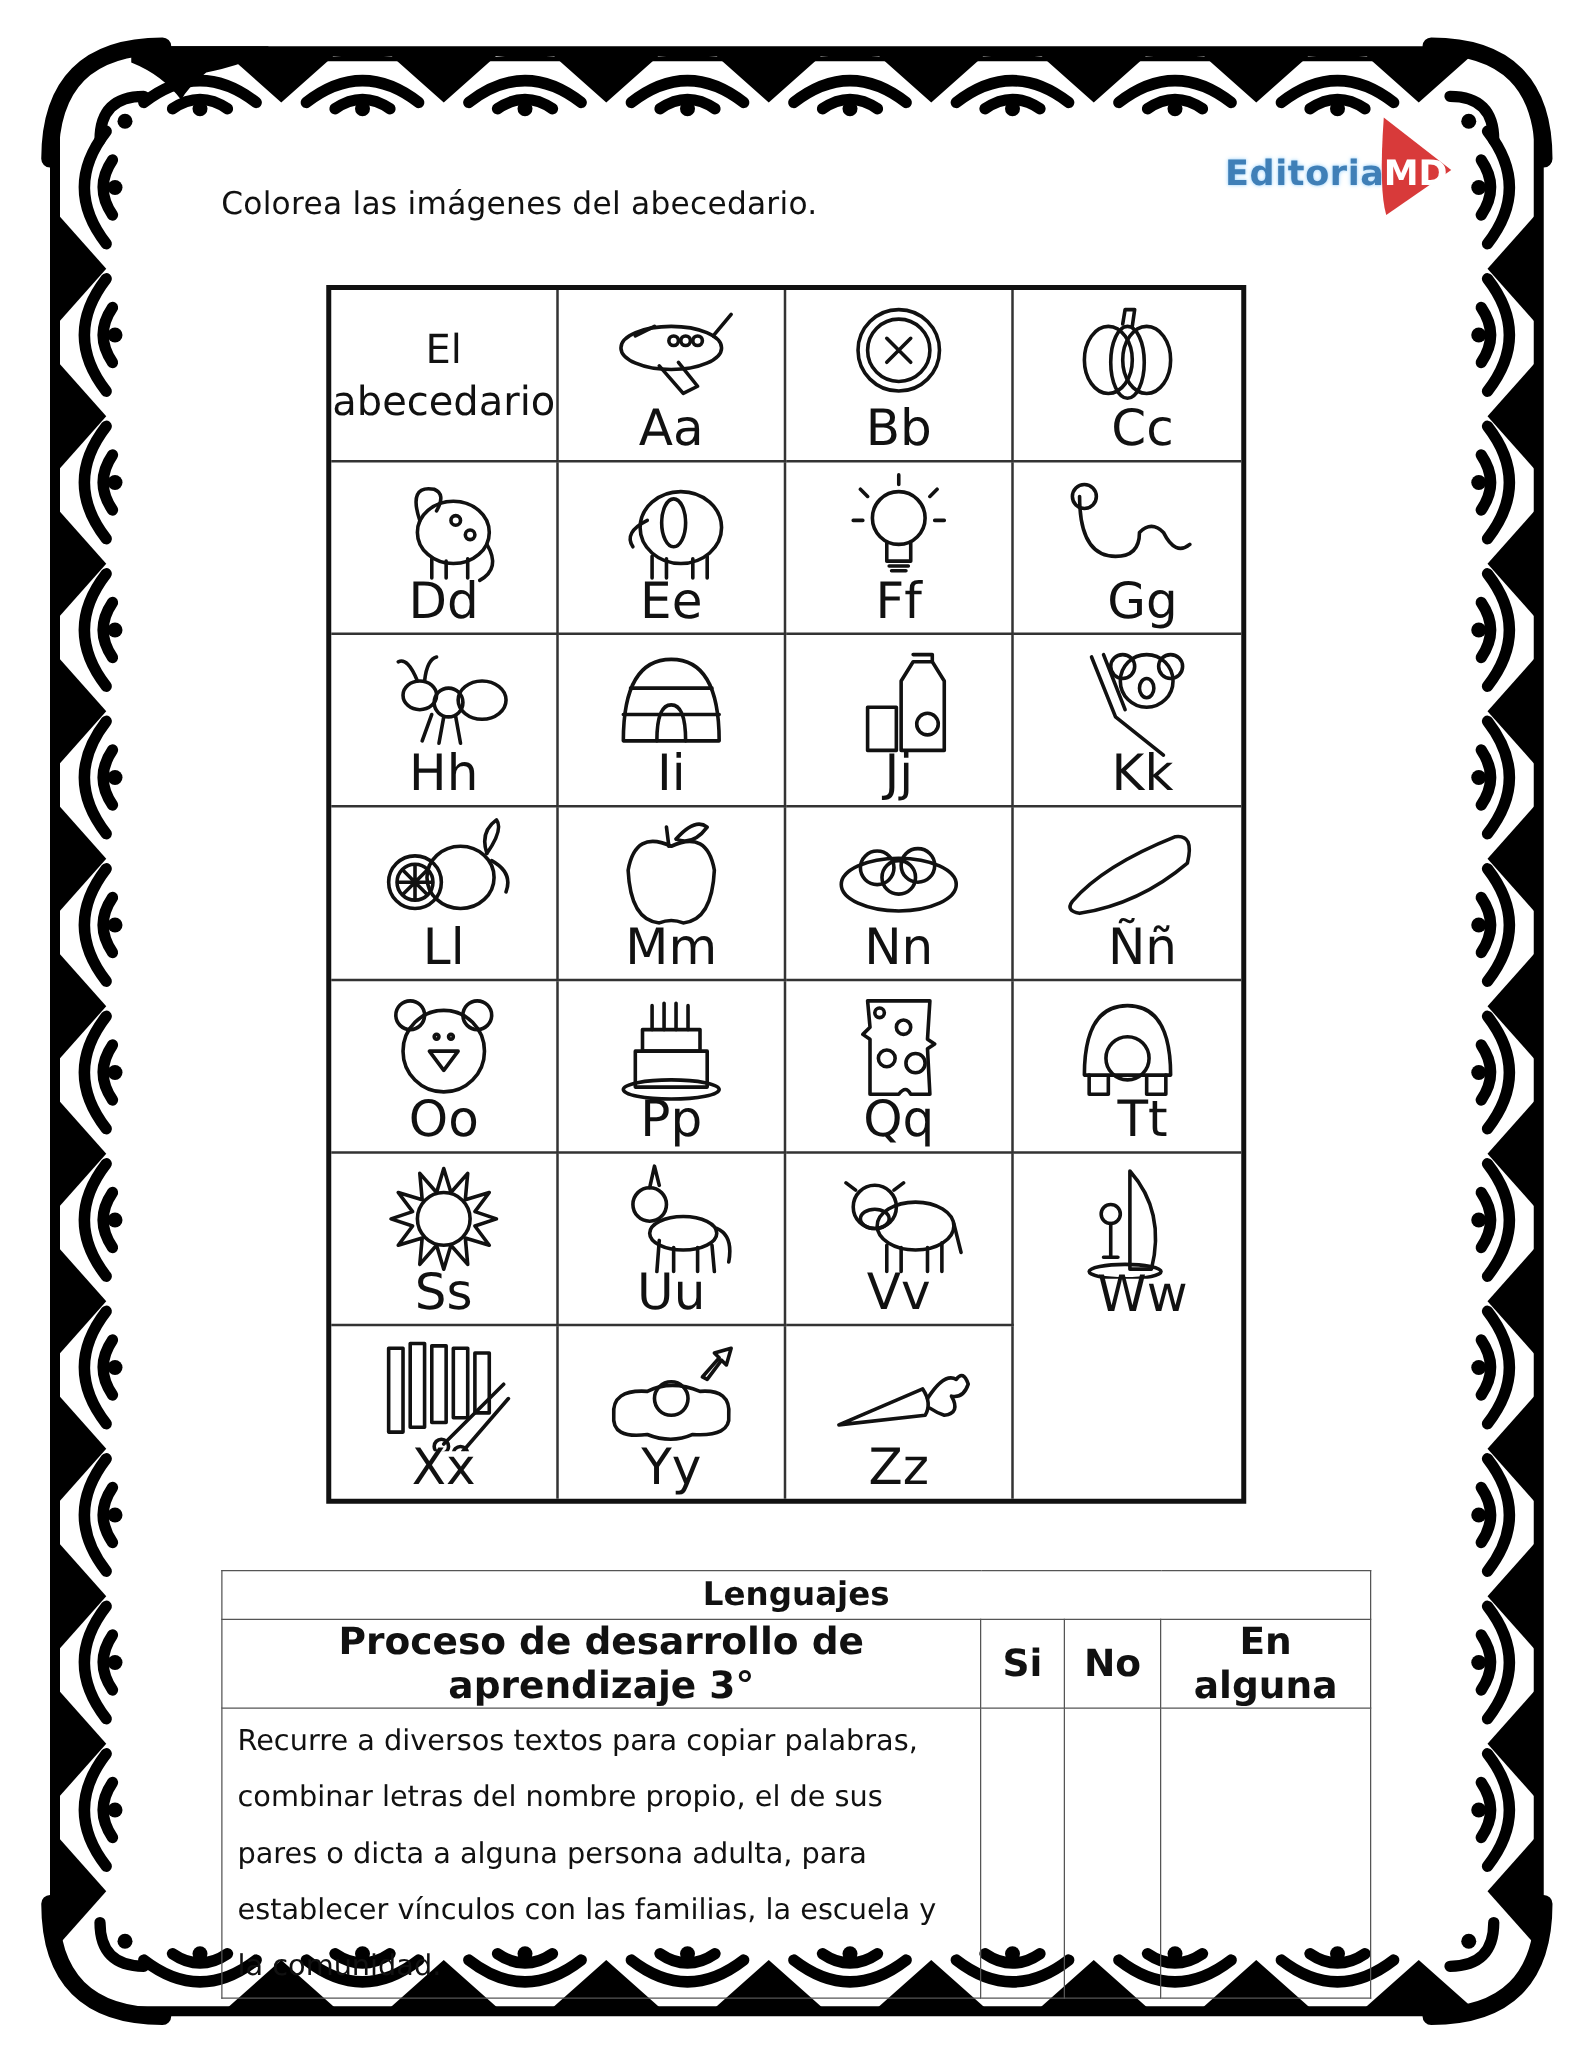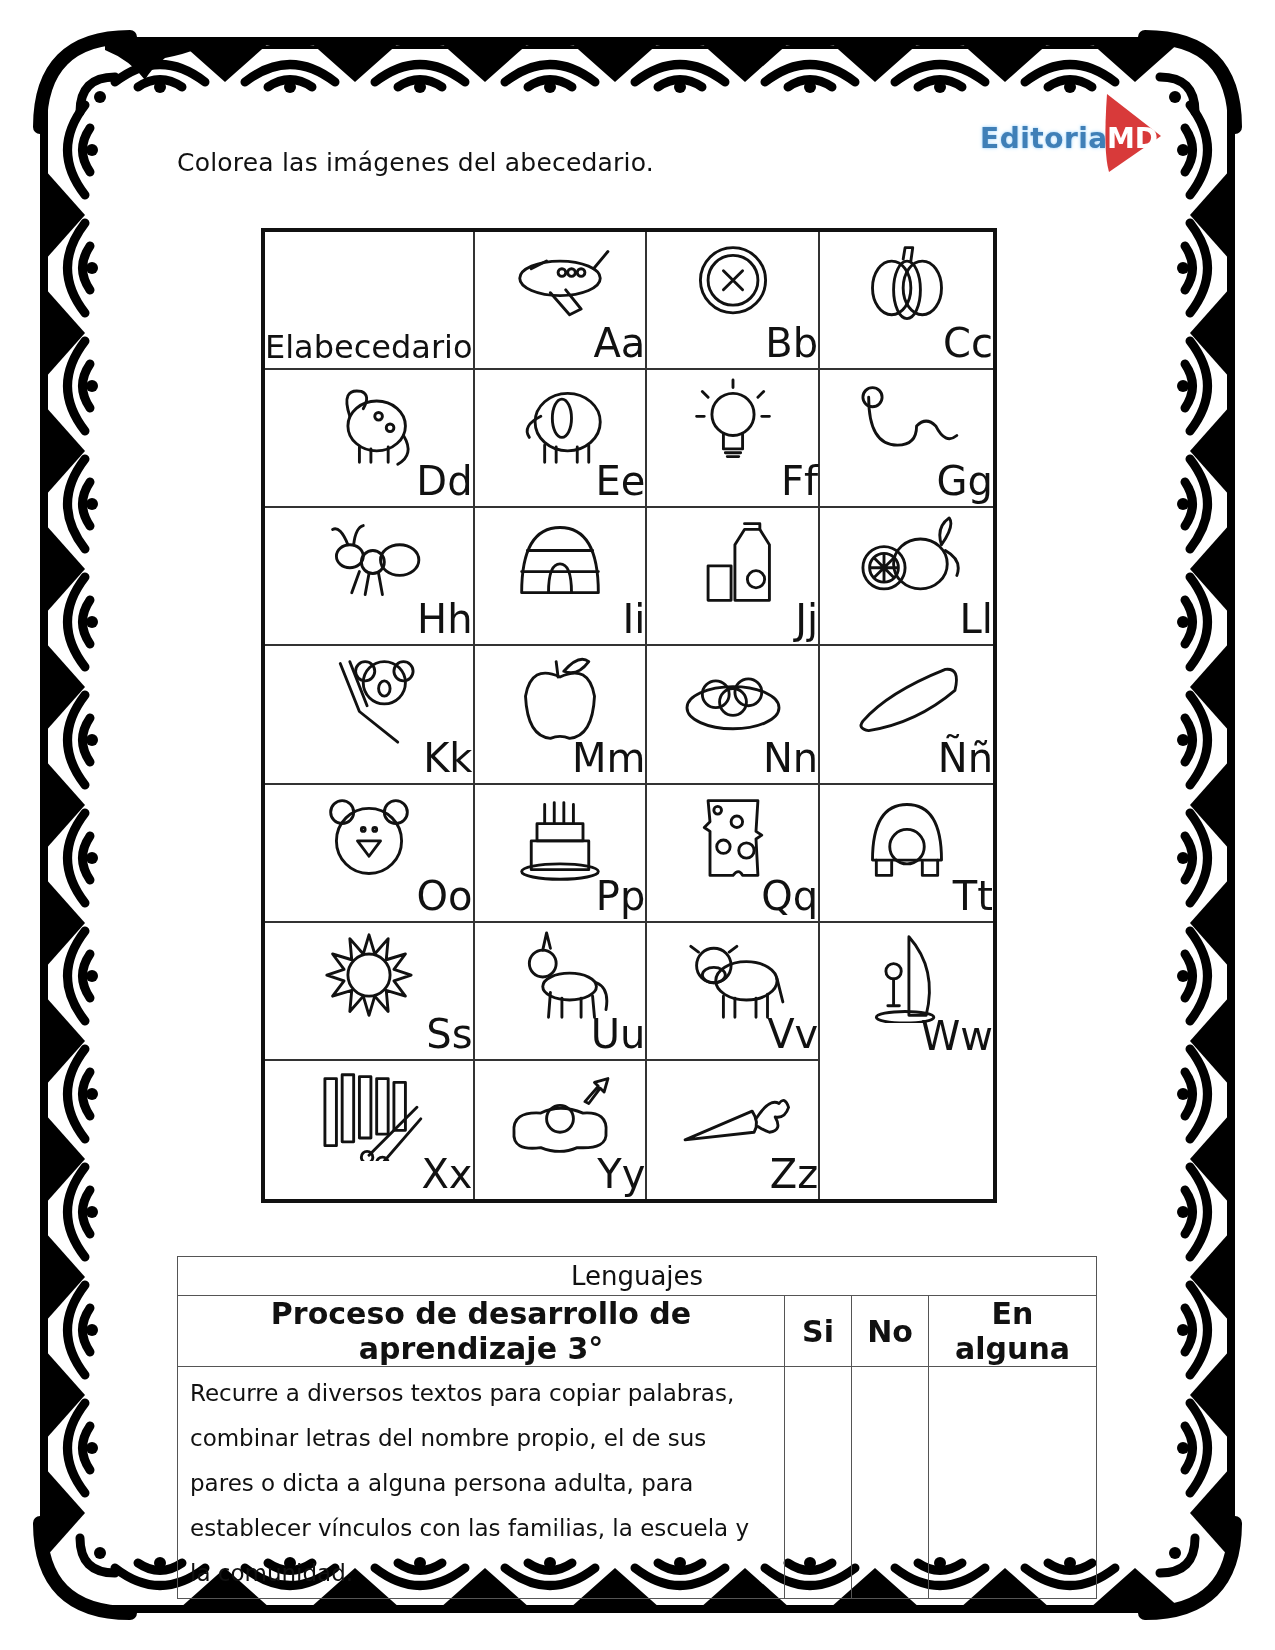--- a/index.html
+++ b/index.html
@@ -3,30 +3,30 @@
 <meta charset="utf-8">
 <style>
   html,body{margin:0;padding:0;background:#fff;}
   body{width:1275px;height:1650px;position:relative;overflow:hidden;font-family:"DejaVu Sans","Liberation Sans",sans-serif;color:#111;}
   .border-svg{position:absolute;left:0;top:0;width:1275px;height:1650px;}
   .logo{position:absolute;left:980px;top:92px;width:180px;height:84px;}
   .logo-text{position:absolute;left:0;top:30px;font-size:28px;font-weight:bold;color:#3f7fb7;text-shadow:0 0 4px #bfe3ff,0 0 2px #9cd0f5;letter-spacing:0.5px;}
   .logo-md{position:absolute;left:115px;top:0;}
   .instruction{position:absolute;left:177px;top:148px;font-size:25px;font-weight:normal;letter-spacing:0.2px;}
   .abc-table{position:absolute;left:261px;top:228px;width:736px;height:975px;border:4px solid #111;box-sizing:border-box;display:grid;grid-template-columns:repeat(4,1fr);grid-template-rows:repeat(7,1fr);}
-  .cell{border-right:2px solid #333;border-bottom:2px solid #333;position:relative;display:flex;flex-direction:row;align-items:flex-end;justify-content:flex-end;box-sizing:border-box;padding-bottom:8px;}
+  .cell{border-right:2px solid #333;border-bottom:2px solid #333;position:relative;display:flex;flex-direction:column;align-items:center;justify-content:flex-end;box-sizing:border-box;padding-bottom:8px;}
   .cell:nth-child(4n){border-right:none;padding-left:24px;}
   .cell:nth-last-child(-n+4){border-bottom:none;}
   .cell .pic{position:absolute;left:50%;top:8px;transform:translateX(-50%);width:120px;height:92px;}
   .cell .letter{font-size:40px;line-height:34px;font-family:"DejaVu Sans",sans-serif;font-weight:normal;position:relative;}
   .title-cell{justify-content:center;padding-bottom:0;}
   .title-cell span{font-size:32px;line-height:42px;text-align:center;display:block;}
   .eval{position:absolute;left:177px;top:1256px;width:920px;border-collapse:collapse;}
   .eval td,.eval th{border:1.5px solid #555;padding:0 8px;}
-  .eval .sub{font-size:26px;font-weight:normal;text-align:center;height:38px;}
+  .eval .sub{font-size:26px;font-weight:bold;text-align:center;height:38px;}
   .eval .hdr th{font-size:30px;font-weight:bold;height:40px;}
   .eval .desc{font-size:23px;line-height:45px;font-weight:normal;padding:4px 10px 2px 12px;vertical-align:top;}
 </style>
 </head>
 <body>
 
 <svg class="border-svg" viewBox="0 0 1275 1650">
   <defs>
     <g id="scallop-h">
       <path d="M0 0 L100 0 L80 12 Q50 -8 20 12 Z" fill="#000"></path>
@@ -327,37 +327,37 @@
       <svg class="pic" viewBox="0 0 120 96" fill="none" stroke="#111" stroke-width="3" stroke-linejoin="round" stroke-linecap="round">
         <path d="M62 30 L62 88 L98 88 L98 30 L88 14 L72 14 Z"></path>
         <path d="M72 8 L88 8 L88 14"></path>
         <rect x="34" y="52" width="24" height="36"></rect>
         <circle cx="84" cy="66" r="9"></circle>
       </svg>
       <span class="letter">Jj</span>
     </div>
     <div class="cell">
       <svg class="pic" viewBox="0 0 120 96" fill="none" stroke="#111" stroke-width="3" stroke-linejoin="round" stroke-linecap="round">
+        <circle cx="76" cy="30" r="22"></circle>
+        <circle cx="56" cy="18" r="10"></circle>
+        <circle cx="96" cy="18" r="10"></circle>
+        <path d="M30 10 L50 60 L90 92 M40 8 L58 54"></path>
+        <ellipse cx="76" cy="36" rx="6" ry="8"></ellipse>
+      </svg>
+      <span class="letter">Kk</span>
+    </div>
+    <div class="cell">
+      <svg class="pic" viewBox="0 0 120 96" fill="none" stroke="#111" stroke-width="3" stroke-linejoin="round" stroke-linecap="round">
         <circle cx="36" cy="54" r="22"></circle>
         <circle cx="36" cy="54" r="15"></circle>
         <path d="M36 40 L36 68 M22 54 L50 54 M26 44 L46 64 M46 44 L26 64"></path>
         <ellipse cx="74" cy="50" rx="28" ry="26"></ellipse>
         <path d="M96 30 Q110 10 104 2 Q90 12 96 30 M100 36 Q118 46 112 62"></path>
       </svg>
       <span class="letter">Ll</span>
-    </div>
-    <div class="cell">
-      <svg class="pic" viewBox="0 0 120 96" fill="none" stroke="#111" stroke-width="3" stroke-linejoin="round" stroke-linecap="round">
-        <circle cx="76" cy="30" r="22"></circle>
-        <circle cx="56" cy="18" r="10"></circle>
-        <circle cx="96" cy="18" r="10"></circle>
-        <path d="M30 10 L50 60 L90 92 M40 8 L58 54"></path>
-        <ellipse cx="76" cy="36" rx="6" ry="8"></ellipse>
-      </svg>
-      <span class="letter">Kk</span>
     </div>
     <div class="cell">
       <svg class="pic" viewBox="0 0 120 96" fill="none" stroke="#111" stroke-width="3" stroke-linejoin="round" stroke-linecap="round">
         <path d="M60 24 Q30 10 24 44 Q26 86 50 88 Q60 84 70 88 Q94 86 96 44 Q90 10 60 24 Z"></path>
         <path d="M58 24 L56 8 M64 18 Q80 0 90 8 Q78 24 64 18"></path>
       </svg>
       <span class="letter">Mm</span>
     </div>
     <div class="cell">
       <svg class="pic" viewBox="0 0 120 96" fill="none" stroke="#111" stroke-width="3" stroke-linejoin="round" stroke-linecap="round">

